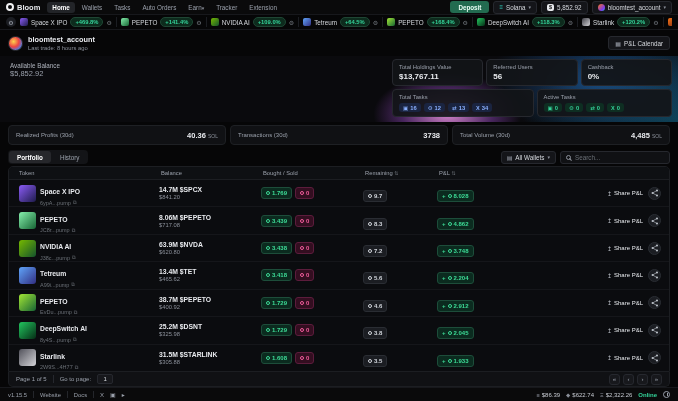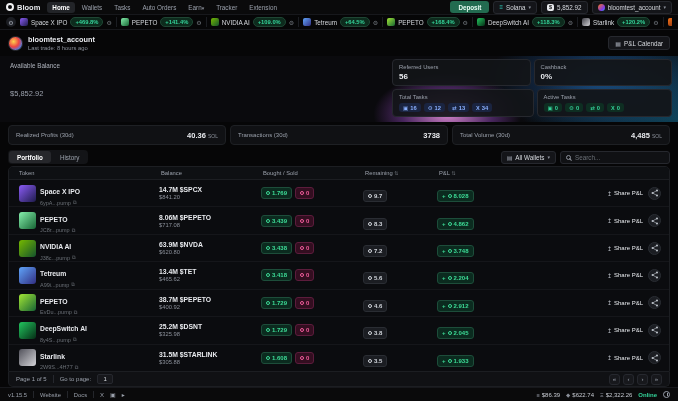--- a/index.html
+++ b/index.html
@@ -44,21 +44,21 @@
 
   
   .hero { height:66px; flex:0 0 66px; position:relative; padding:4px 8px 0 10px; background:
       radial-gradient(95px 52px at 66% 88%, rgba(244,152,235,0.85), rgba(146,70,190,0.45) 48%, rgba(60,30,90,0) 78%),
       radial-gradient(150px 80px at 88% 35%, rgba(35,110,195,0.55), rgba(0,0,0,0) 72%),
       radial-gradient(220px 120px at 100% 95%, rgba(23,150,200,0.4), rgba(0,0,0,0) 70%),
       #0a0a0d; }
   .avail-label { font-size:6.3px; color:#aeb3bc; margin-top:2px; }
   .big-bal { font-size:21px; font-weight:bold; letter-spacing:-0.5px; margin-top:6px; }
   .big-unit { font-size:8px; color:#9aa0ab; font-weight:normal; }
-  .big-usd { font-size:7.5px; color:#9aa0ab; margin-top:20px; }
+  .big-usd { font-size:7.5px; color:#9aa0ab; margin-top:0; }
   .hero-cards { position:absolute; top:3px; right:6px; width:280px; display:flex; flex-direction:column; gap:3px; }
   .hc-row { display:flex; gap:3px; }
   .hcard { background:rgba(18,20,24,0.93); border:1px solid #26282e; border-radius:4px; padding:4px 6px; flex:1; }
   .hcard-label { font-size:5.8px; color:#9aa0ab; white-space:nowrap; }
   .hcard-value { font-size:8px; font-weight:bold; margin-top:2px; }
   .task-badges { display:flex; gap:3px; margin-top:3px; }
   .tbadge { display:flex; align-items:center; gap:2px; font-size:5.8px; font-weight:bold; border-radius:3px; padding:1.5px 4px; }
   .tbadge.blue { color:#8ab0ff; background:#1a2440; }
   .tbadge.green { color:#34d399; background:#0e2e22; }
   .tbadge .bi { font-size:5.5px; }
@@ -264,20 +264,24 @@
     </span>
   </div>
 
   <div class="hero">
     <div class="avail-label">Available Balance</div>
     <div class="big-usd">$5,852.92</div>
 
     <div class="hero-cards">
       <div class="hc-row">
 
+          <div class="hcard">
+            <div class="hcard-label">Total Holdings Value</div>
+            <div class="hcard-value">$13,767.11</div>
+          </div>
 
           <div class="hcard">
             <div class="hcard-label">Referred Users</div>
             <div class="hcard-value">56</div>
           </div>
 
           <div class="hcard">
             <div class="hcard-label">Cashback</div>
             <div class="hcard-value">0%</div>
           </div>

